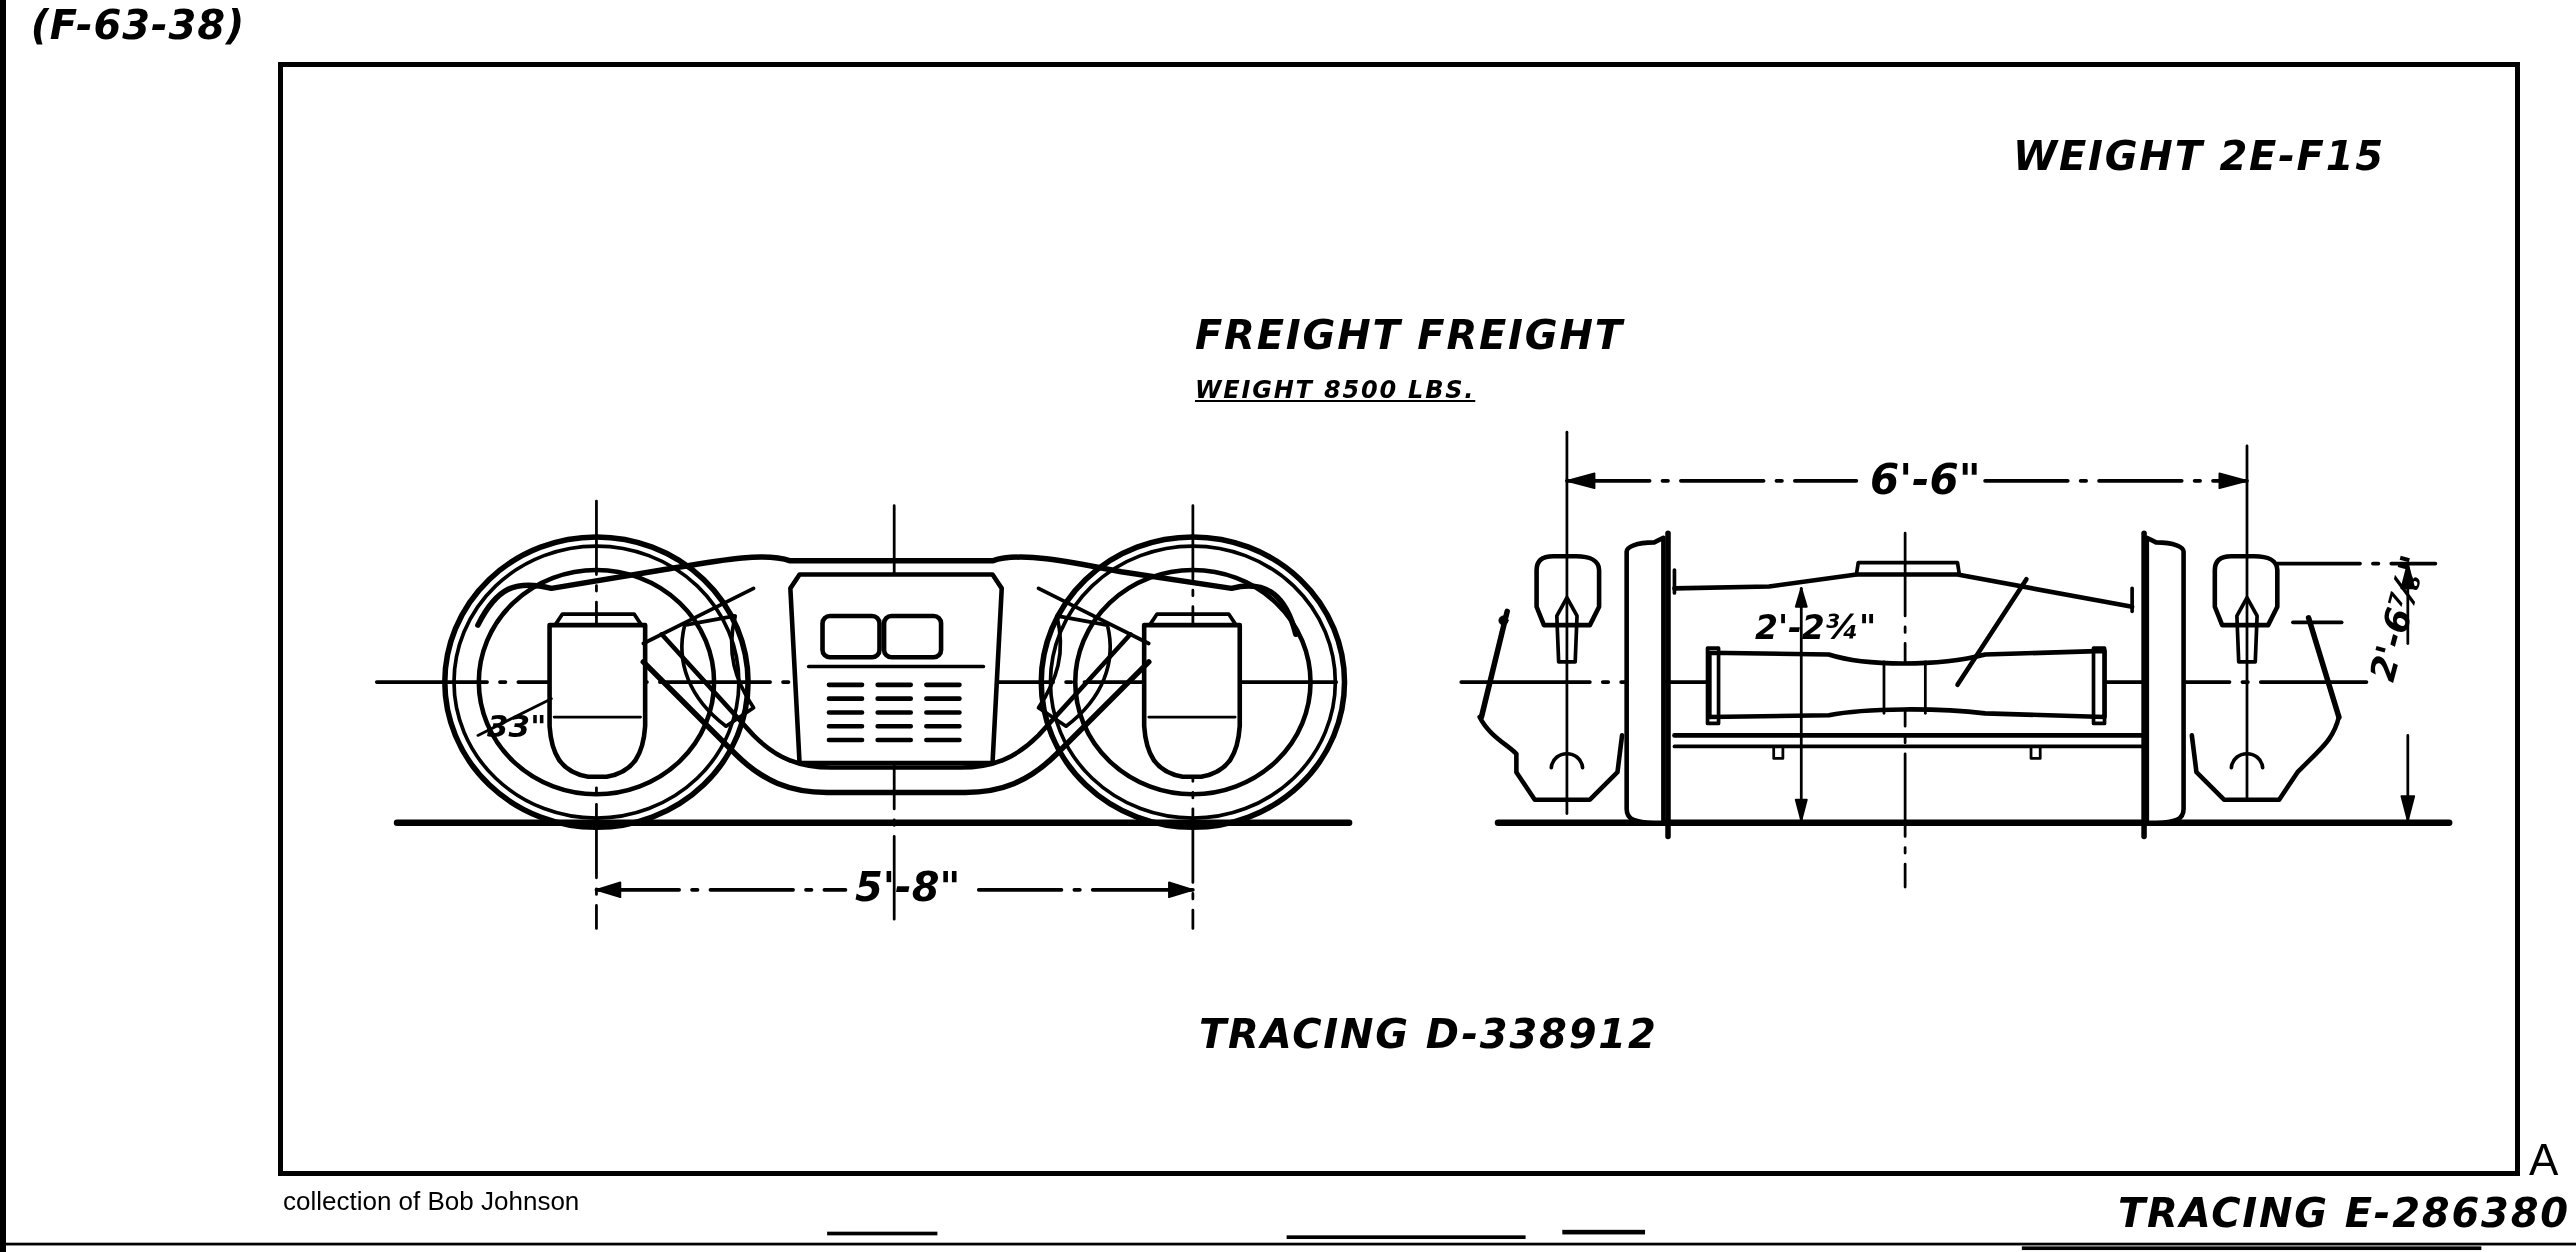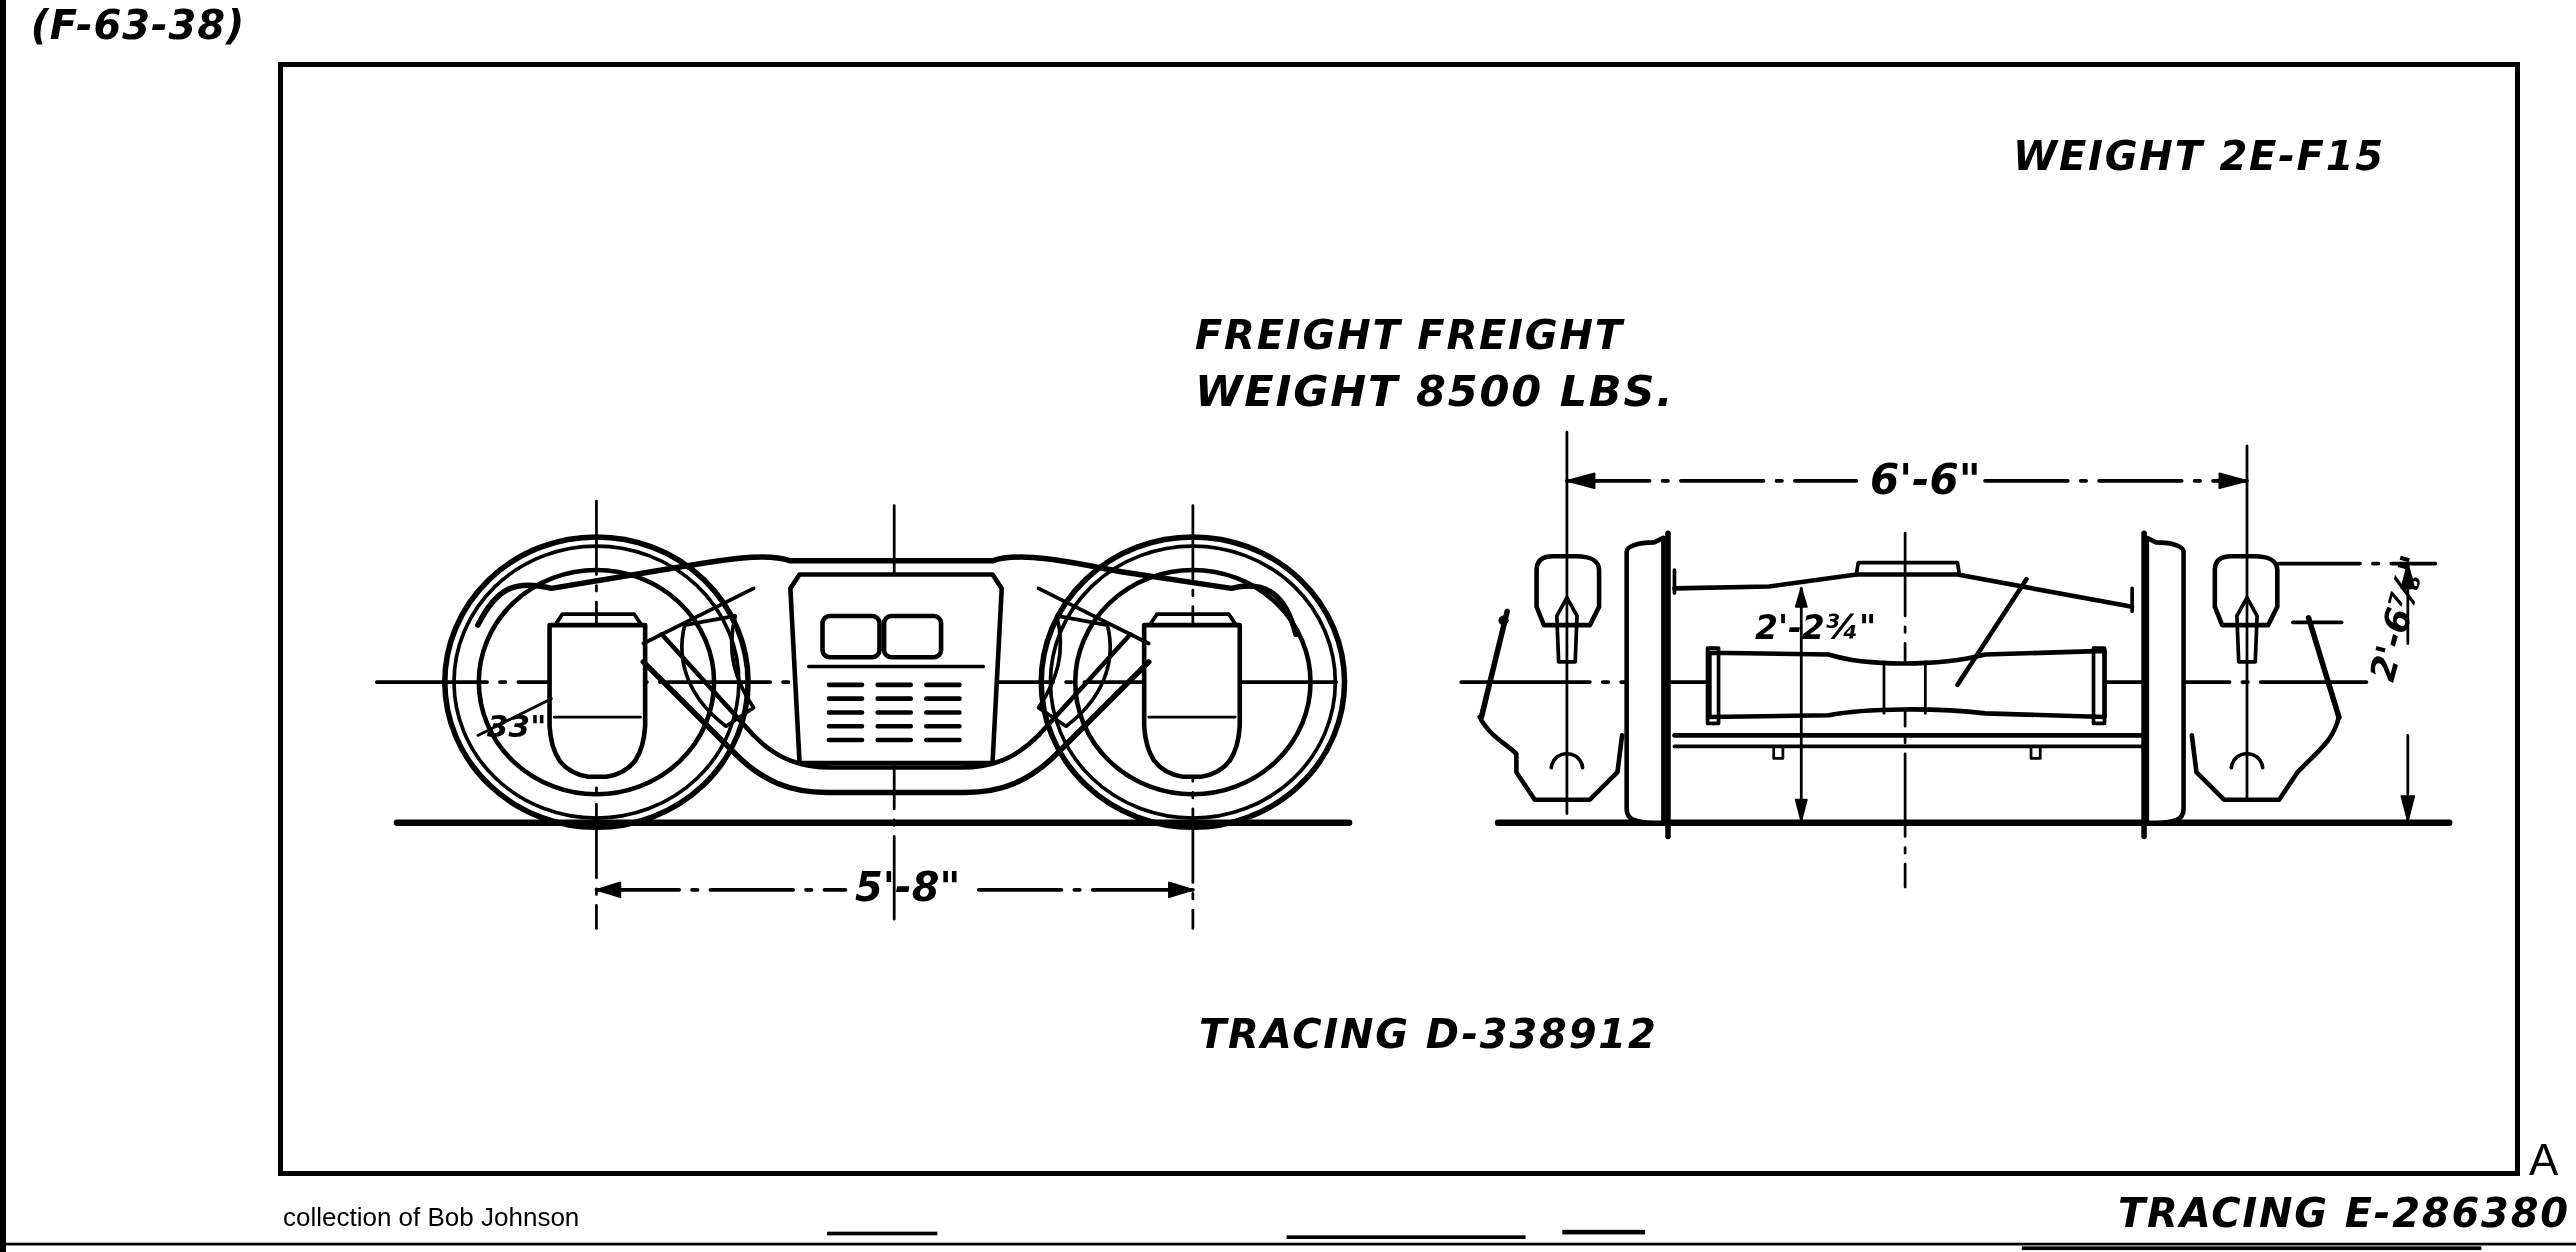--- a/index.html
+++ b/index.html
@@ -144,32 +144,32 @@
       <rect x="1400" y="1344" width="260" height="4"></rect>
       <rect x="1700" y="1338" width="90" height="5"></rect>
       <rect x="2200" y="1356" width="500" height="4"></rect>
     </g>
   </g>
 </svg>
 
 <div class="hand" style="left:2013px; top:133px; font-size:40px;">WEIGHT 2E-F15</div>
 
 <div class="hand" style="left:1195px; top:312px; font-size:40px;">FREIGHT FREIGHT</div>
-<div class="hand" style="left:1195px; top:366px; font-size:43px;">WEIGHT 8500 LBS.</div>
+<div class="hand" style="left:1195px; top:376px; font-size:24px;text-decoration:underline;">WEIGHT 8500 LBS.</div>
 
 <div class="hand" style="left:487px; top:708px; font-size:31px; letter-spacing:0;">33"</div>
 
 <div class="hand" style="left:855px; top:864px; font-size:40px; letter-spacing:0;">5'-8"</div>
 
 <div class="hand" style="left:1870px; top:455px; font-size:42px; letter-spacing:0;">6'-6"</div>
 
 <div class="hand" style="left:1755px; top:608px; font-size:33px; letter-spacing:0;">2'-2¾"</div>
 
 <div class="hand" style="left:2362px; top:675px; font-size:35px; letter-spacing:0; transform:rotate(-75deg); transform-origin:left top;">2'-6⅞"</div>
 
 <div class="hand" style="left:1199px; top:1011px; font-size:40px;">TRACING D-338912</div>
 
 <div class="plain" style="left:2529px; top:1135px; font-size:44px;">A</div>
 
 <div class="hand" style="left:2118px; top:1190px; font-size:40px;">TRACING E-286380</div>
 
-<div class="plain" style="left:283px; top:1186px; font-size:26px;margin-top:16px;">collection of Bob Johnson</div>
+<div class="plain" style="left:283px; top:1186px; font-size:26px;">collection of Bob Johnson</div>
 
 
 </body></html>

